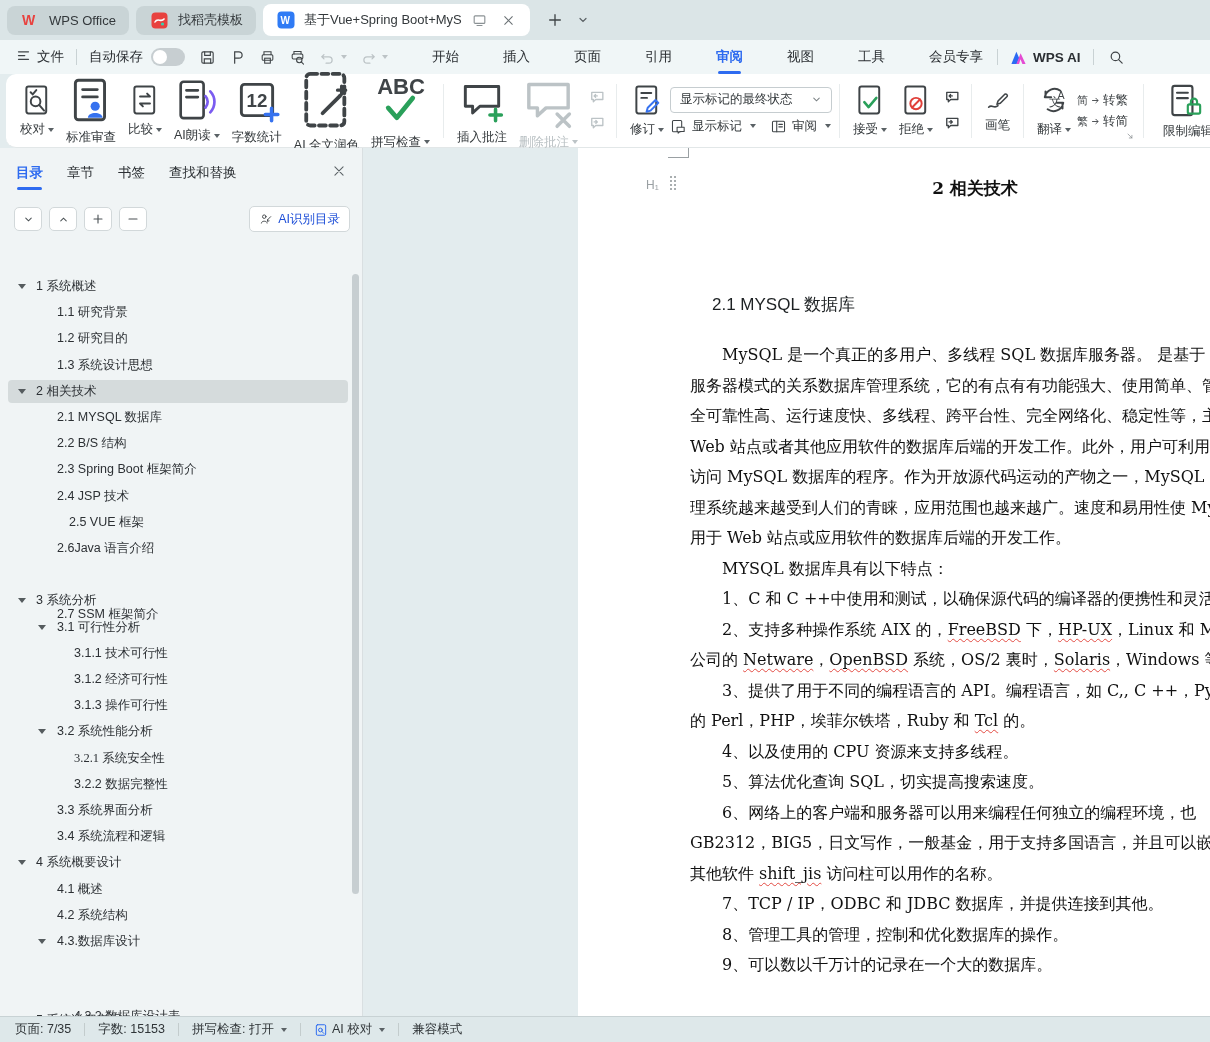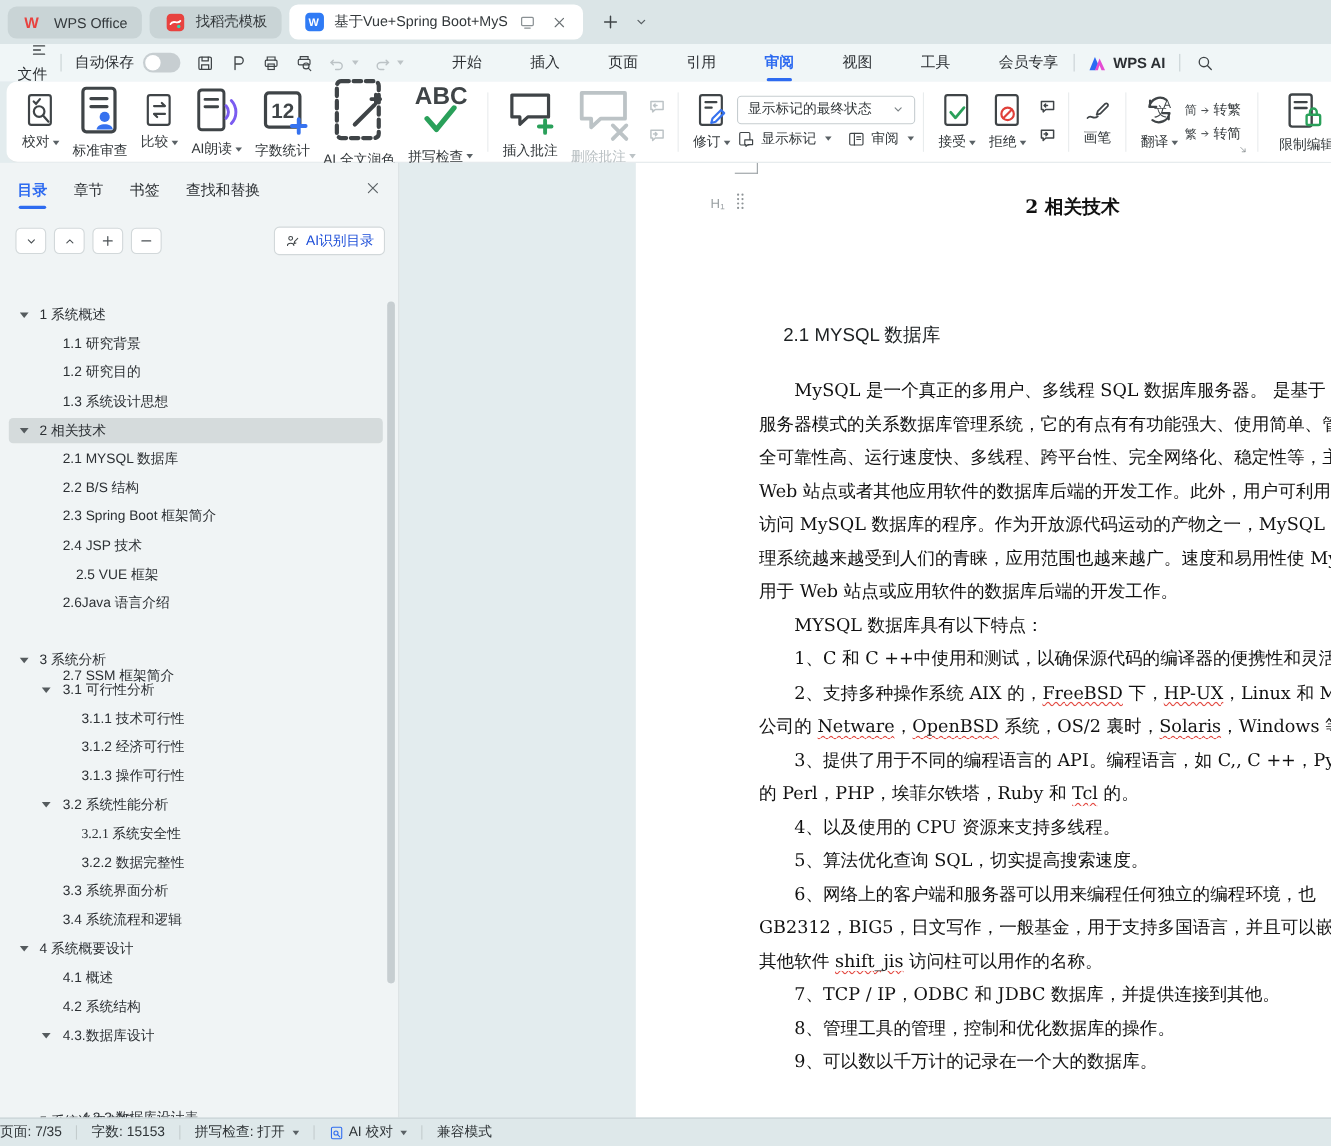--- a/index.html
+++ b/index.html
@@ -10,21 +10,21 @@
   
   .tabbar { position:absolute; top:0; left:0; right:0; height:40px; background:#dbe5e7; display:flex; align-items:center; }
   .wtab { height:29px; border-radius:8px; background:#c9d4d6; display:flex; align-items:center; gap:7px; padding:0 13px; margin-left:7px; font-size:13px; color:#33383b; }
   .wtab.active { background:#ffffff; height:32px; padding:0 10px 0 12px; }
   .wtab .ttl { max-width:158px; white-space:nowrap; overflow:hidden; }
   .tb-ic { width:22px; height:22px; display:flex; align-items:center; justify-content:center; }
   .newtab { margin-left:14px; }
 
   
   .menubar { position:absolute; top:40px; left:0; right:0; height:34px; background:#f0f6f7; display:flex; align-items:center; font-size:13.5px; color:#2b2f33; }
-  .m-file { display:flex; align-items:flex-end; gap:6px; margin-left:16px;flex-direction:column; }
+  .m-file { display:flex; align-items:flex-start; gap:6px; margin-left:16px; }
   .vdiv { width:1px; height:16px; background:#c9d2d4; margin:0 12px; }
   .autosave { display:flex; align-items:center; gap:8px; }
   .tgl { width:34px; height:18px; border-radius:9px; background:#c7ced1; position:relative; }
   .tgl::after { content:""; position:absolute; left:2px; top:2px; width:14px; height:14px; border-radius:50%; background:#fff; }
   .qbar { display:flex; align-items:center; gap:13px; margin-left:14px; }
   .qi { display:flex; align-items:center; gap:2px; }
   .menu-tabs { display:flex; align-items:center; gap:40px; margin-left:42px; }
   .mtab { position:relative; padding:4px 2px; white-space:nowrap; }
   .mtab.active { color:#2e6bf0; font-weight:bold; }
   .mtab.active::after { content:""; position:absolute; left:4px; right:4px; bottom:-4px; height:3px; border-radius:2px; background:#2e6bf0; }
@@ -72,21 +72,21 @@
   .h1-badge { position:absolute; left:282px; top:30px; color:#9aa0a3; font-size:12px; }
   .dots-handle { position:absolute; left:306px; top:28px; display:grid; grid-template-columns:repeat(2,4px); grid-auto-rows:4px; }
   .dots-handle i { width:2px; height:2px; border-radius:50%; background:#8d9396; }
   .doc-title { position:absolute; left:214px; width:794px; top:29px; text-align:center; font-family:"DejaVu Serif","Liberation Serif",serif; font-weight:bold; font-size:17px; color:#111; }
   .doc-heading { position:absolute; left:348px; top:145px; font-size:17px; color:#1d2123; }
   .doc-lines { position:absolute; left:0; top:197px; right:0; }
   .doc-line { position:absolute; white-space:nowrap; font-family:"DejaVu Serif","Liberation Serif",serif; font-size:16px; color:#111; height:22px; }
   .sp { text-decoration:underline; text-decoration-style:wavy; text-decoration-color:#e34b43; text-decoration-thickness:1px; text-underline-offset:3px; }
 
   
-  .statusbar { position:absolute; bottom:0; left:0; right:0; height:26px; background:#dee8ea; border-top:1px solid #c8d2d4; display:flex; align-items:center; font-size:12.5px; color:#2f3437; }
+  .statusbar { position:absolute; bottom:0; left:0; right:0; height:26px; background:#dee8ea; border-top:1px solid #c8d2d4; display:flex; align-items:center; font-size:12.5px; color:#2f3437; padding-left:15px; }
   .st-sep { width:1px; height:13px; background:#c3cccd; margin:0 13px; }
   .st-item { display:flex; align-items:center; gap:4px; white-space:nowrap; }
 </style>
 </head>
 <body>
 
 <div class="tabbar">
   <div class="wtab">
     <span class="tb-ic">
       <svg width="18" height="18" viewBox="0 0 18 18">

